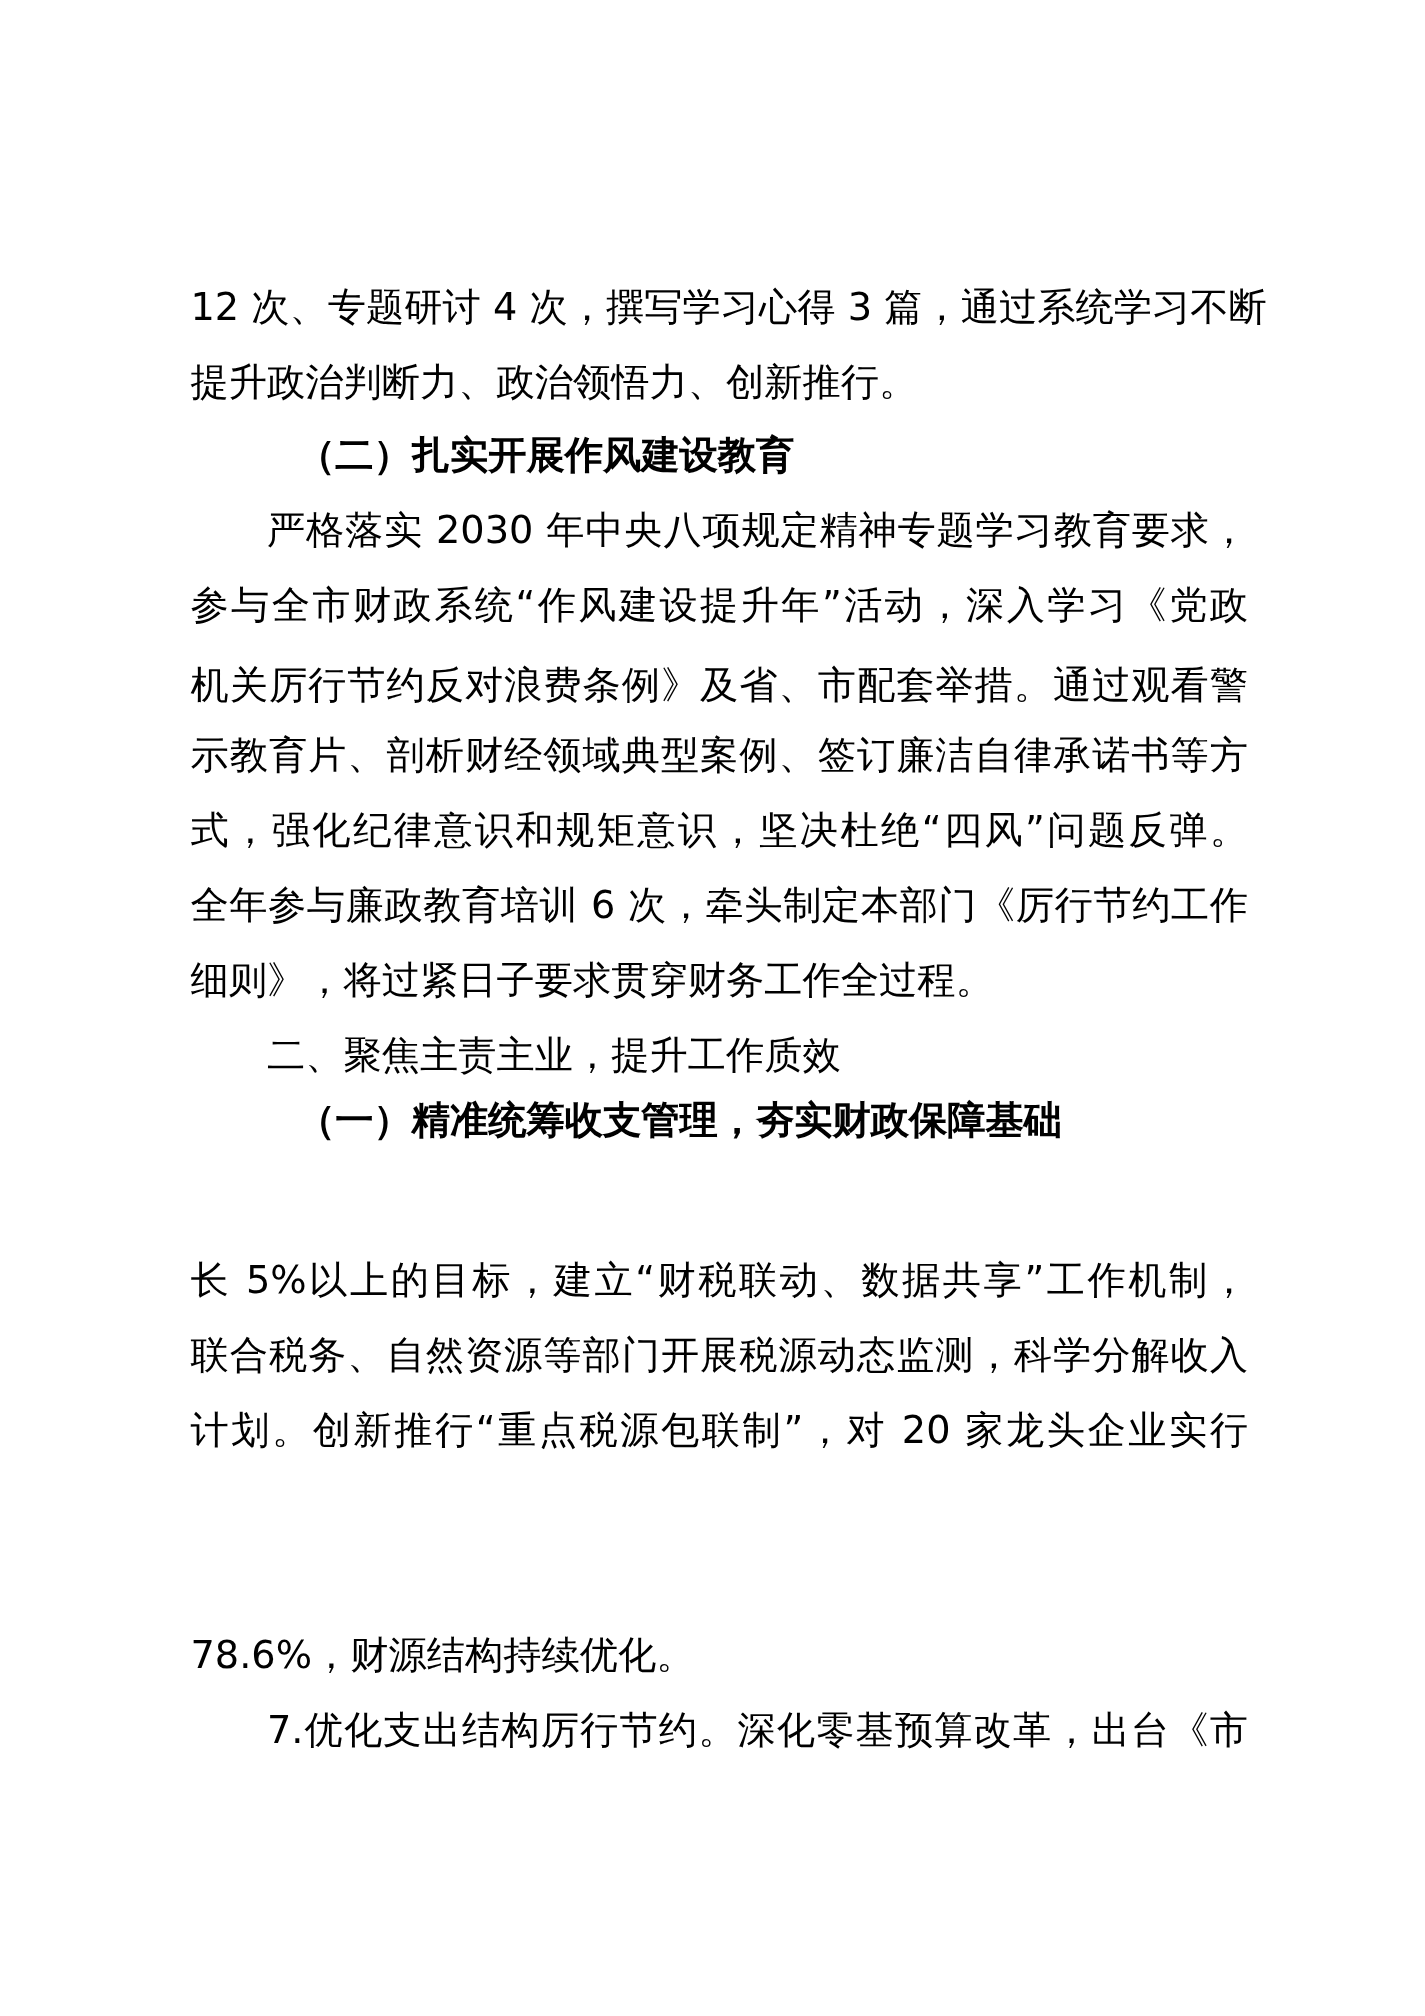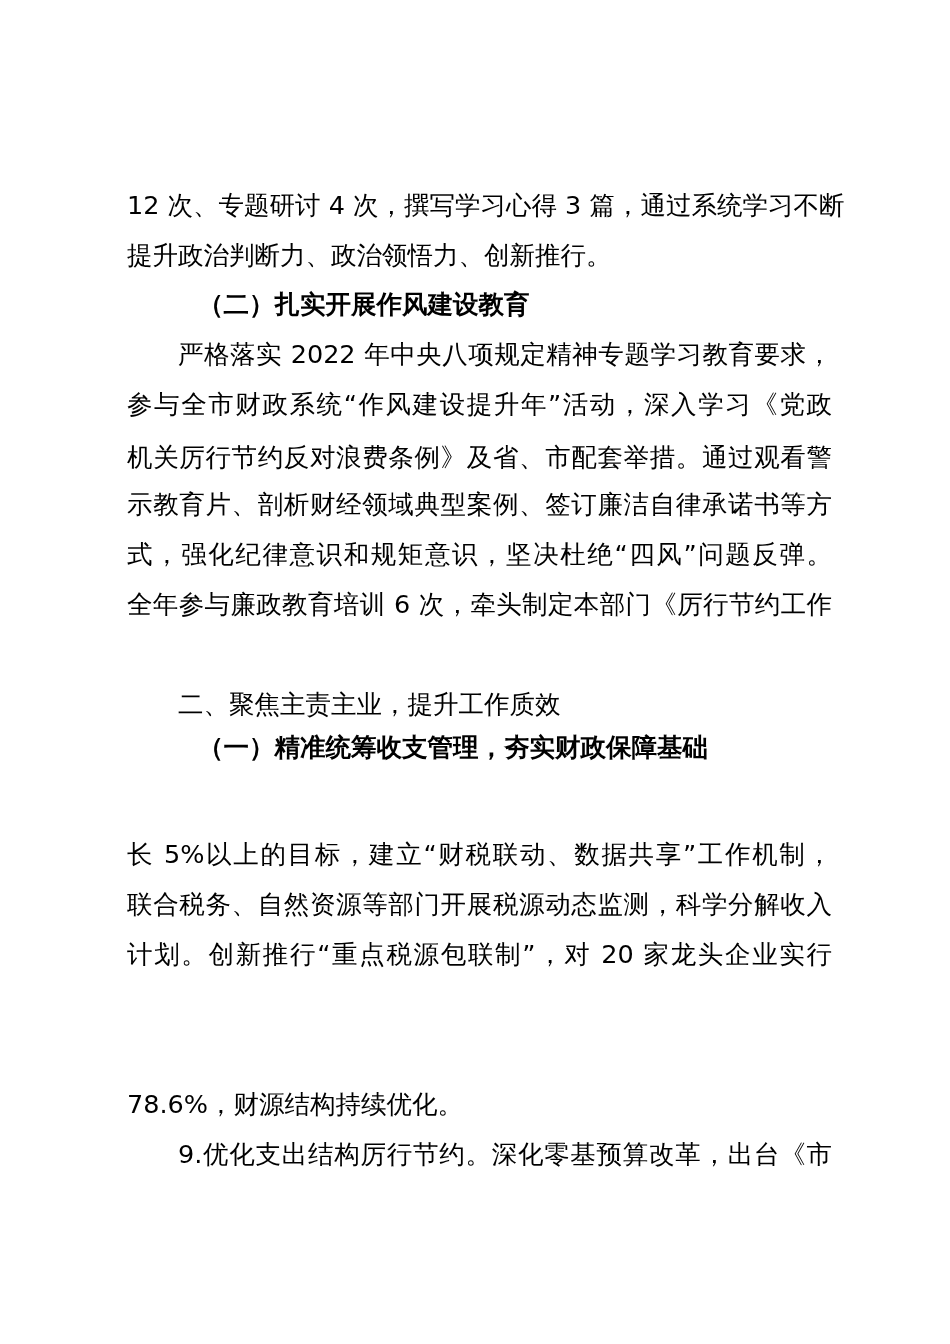--- a/index.html
+++ b/index.html
@@ -13,26 +13,27 @@
   .heading-bold { font-weight: bold; left: 182px; margin-left: 16px; }
   .plain-heading { left: 178px; }
 </style>
 </head>
 <body>
 
 <div class="page">
   <div class="line justify" style="top:180px">12 次、专题研讨 4 次，撰写学习心得 3 篇，通过系统学习不断</div>
   <div class="line" style="top:230px">提升政治判断力、政治领悟力、创新推行。</div>
   <div class="line heading-bold" style="top:279px">（二）扎实开展作风建设教育</div>
-  <div class="line indent justify" style="top:329px">严格落实 2022 年中央八项规定精神专题学习教育要求，</div>
+  <div class="line indent justify" style="top:329px">严格落实 2030 年中央八项规定精神专题学习教育要求，</div>
   <div class="line justify" style="top:379px">参与全市财政系统“作风建设提升年”活动，深入学习《党政</div>
   <div class="line justify" style="top:432px">机关厉行节约反对浪费条例》及省、市配套举措。通过观看警</div>
   <div class="line justify" style="top:479px">示教育片、剖析财经领域典型案例、签订廉洁自律承诺书等方</div>
   <div class="line justify" style="top:529px">式，强化纪律意识和规矩意识，坚决杜绝“四风”问题反弹。</div>
   <div class="line justify" style="top:579px">全年参与廉政教育培训 6 次，牵头制定本部门《厉行节约工作</div>
+  <div class="line" style="top:629px">细则》，将过紧日子要求贯穿财务工作全过程。</div>
   <div class="line plain-heading" style="top:679px">二、聚焦主责主业，提升工作质效</div>
   <div class="line heading-bold" style="top:722px">（一）精准统筹收支管理，夯实财政保障基础</div>
   <div class="line justify" style="top:829px">长 5%以上的目标，建立“财税联动、数据共享”工作机制，</div>
   <div class="line justify" style="top:879px">联合税务、自然资源等部门开展税源动态监测，科学分解收入</div>
   <div class="line justify" style="top:929px">计划。创新推行“重点税源包联制”，对 20 家龙头企业实行</div>
   <div class="line" style="top:1079px">78.6%，财源结构持续优化。</div>
-  <div class="line indent justify" style="top:1129px">9.优化支出结构厉行节约。深化零基预算改革，出台《市</div>
+  <div class="line indent justify" style="top:1129px">7.优化支出结构厉行节约。深化零基预算改革，出台《市</div>
 </div>
 
 </body></html>

